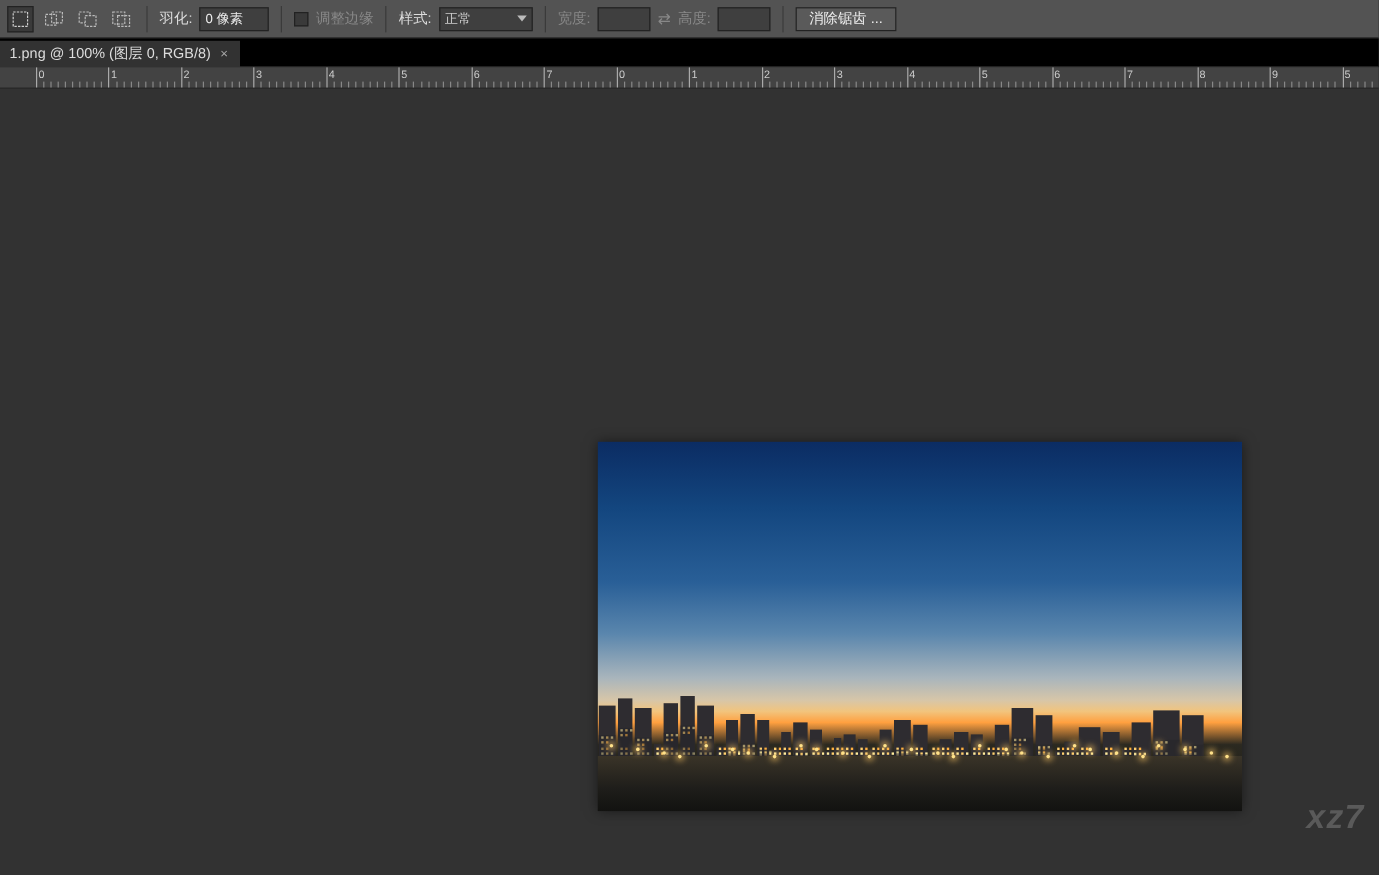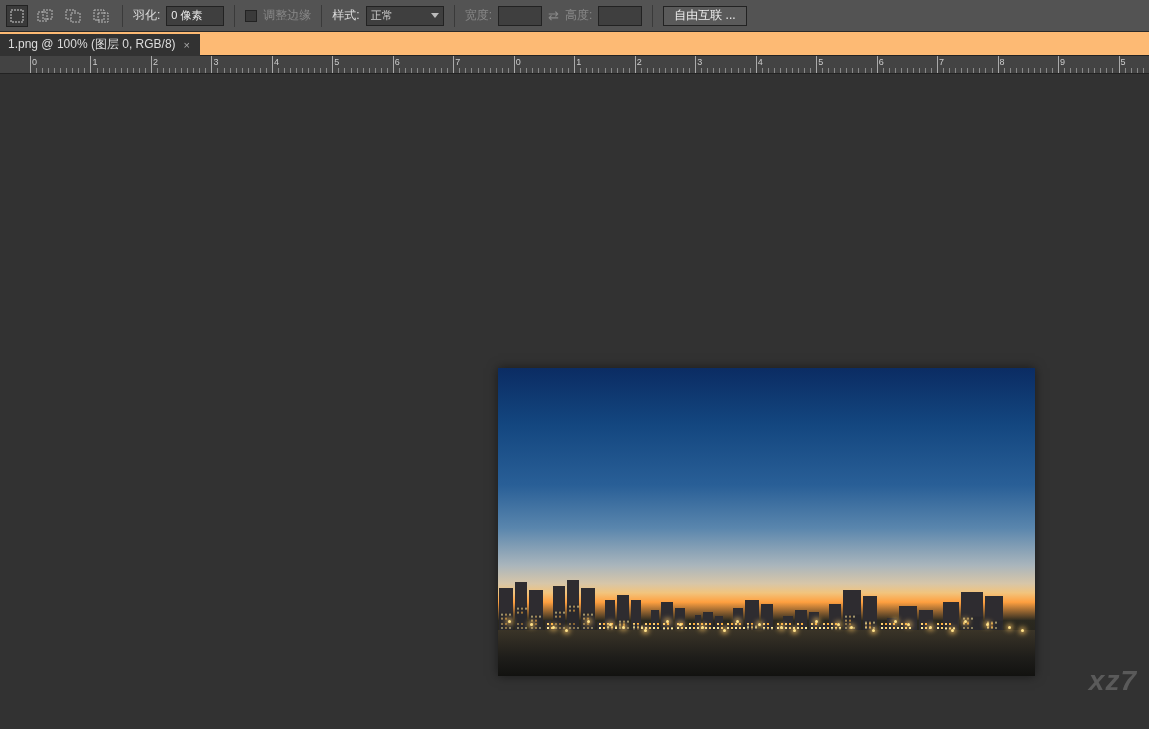--- a/index.html
+++ b/index.html
@@ -13,21 +13,21 @@
 .lbl { color:#ddd; }
 .tinput { background:#3f3f3f; border:1px solid #222; color:#eee; height:20px; width:58px; padding:0 4px; font-size:11px; }
 .sel-wrap { display:flex; align-items:center; background:#3f3f3f; border:1px solid #222; height:20px; width:78px; padding:0 4px; justify-content:space-between; }
 .sel-wrap span { font-size:11px; }
 .arr-dn { width:0;height:0;border-left:4px solid transparent;border-right:4px solid transparent;border-top:5px solid #bbb; }
 .chk { width:12px; height:12px; background:#3a3a3a; border:1px solid #222; display:inline-block; }
 .swap-ico{ color:#888; font-size:13px; }
 .btn { background:#5a5a5a; border:1px solid #222; color:#eee; height:20px; padding:0 10px; font-size:12px; display:flex; align-items:center; }
 
 
-.tabs { height:24px; background:#fdba74; display:flex; align-items:center; font-size:12px; border-bottom:1px solid #222; }
+.tabs { height:24px; background:#000000; display:flex; align-items:center; font-size:12px; border-bottom:1px solid #222; }
 .tab { background:#323232; height:22px; padding:0 10px 0 8px; display:flex; align-items:center; gap:8px; color:#ddd; margin-top:2px; }
 .tab .cls { color:#aaa; font-size:11px; cursor:pointer; }
 
 
 .ruler { height:18px; background:#434343; position:relative; overflow:hidden; font-size:9px; color:#ccc; border-bottom:1px solid #222; }
 .ruler .tick { position:absolute; top:0; width:1px; }
 .ruler .tick.major { background:#aaa; height:18px; }
 .ruler .tick.minor { background:#888; height:6px; top:12px; }
 .ruler .tlabel { position:absolute; top:1px; }
 
@@ -96,21 +96,21 @@
   </div>
   <div class="divider"></div>
 
   <span class="lbl" style="color:#888">宽度:</span>
   <input class="tinput" style="width: 44px;" disabled="" value="">
   <span class="swap-ico">⇄</span>
   <span class="lbl" style="color:#888">高度:</span>
   <input class="tinput" style="width: 44px;" disabled="" value="">
   <div class="divider"></div>
 
-  <button class="btn">自由互联 ...</button>
+  <button class="btn">消除锯齿 ...</button>
 </div>
 
 <div class="tabs">
   <div class="tab">
     <span>1.png @ 100% (图层 0, RGB/8)</span>
     <span class="cls">×</span>
   </div>
 </div>
 
 <div class="ruler" id="ruler">

